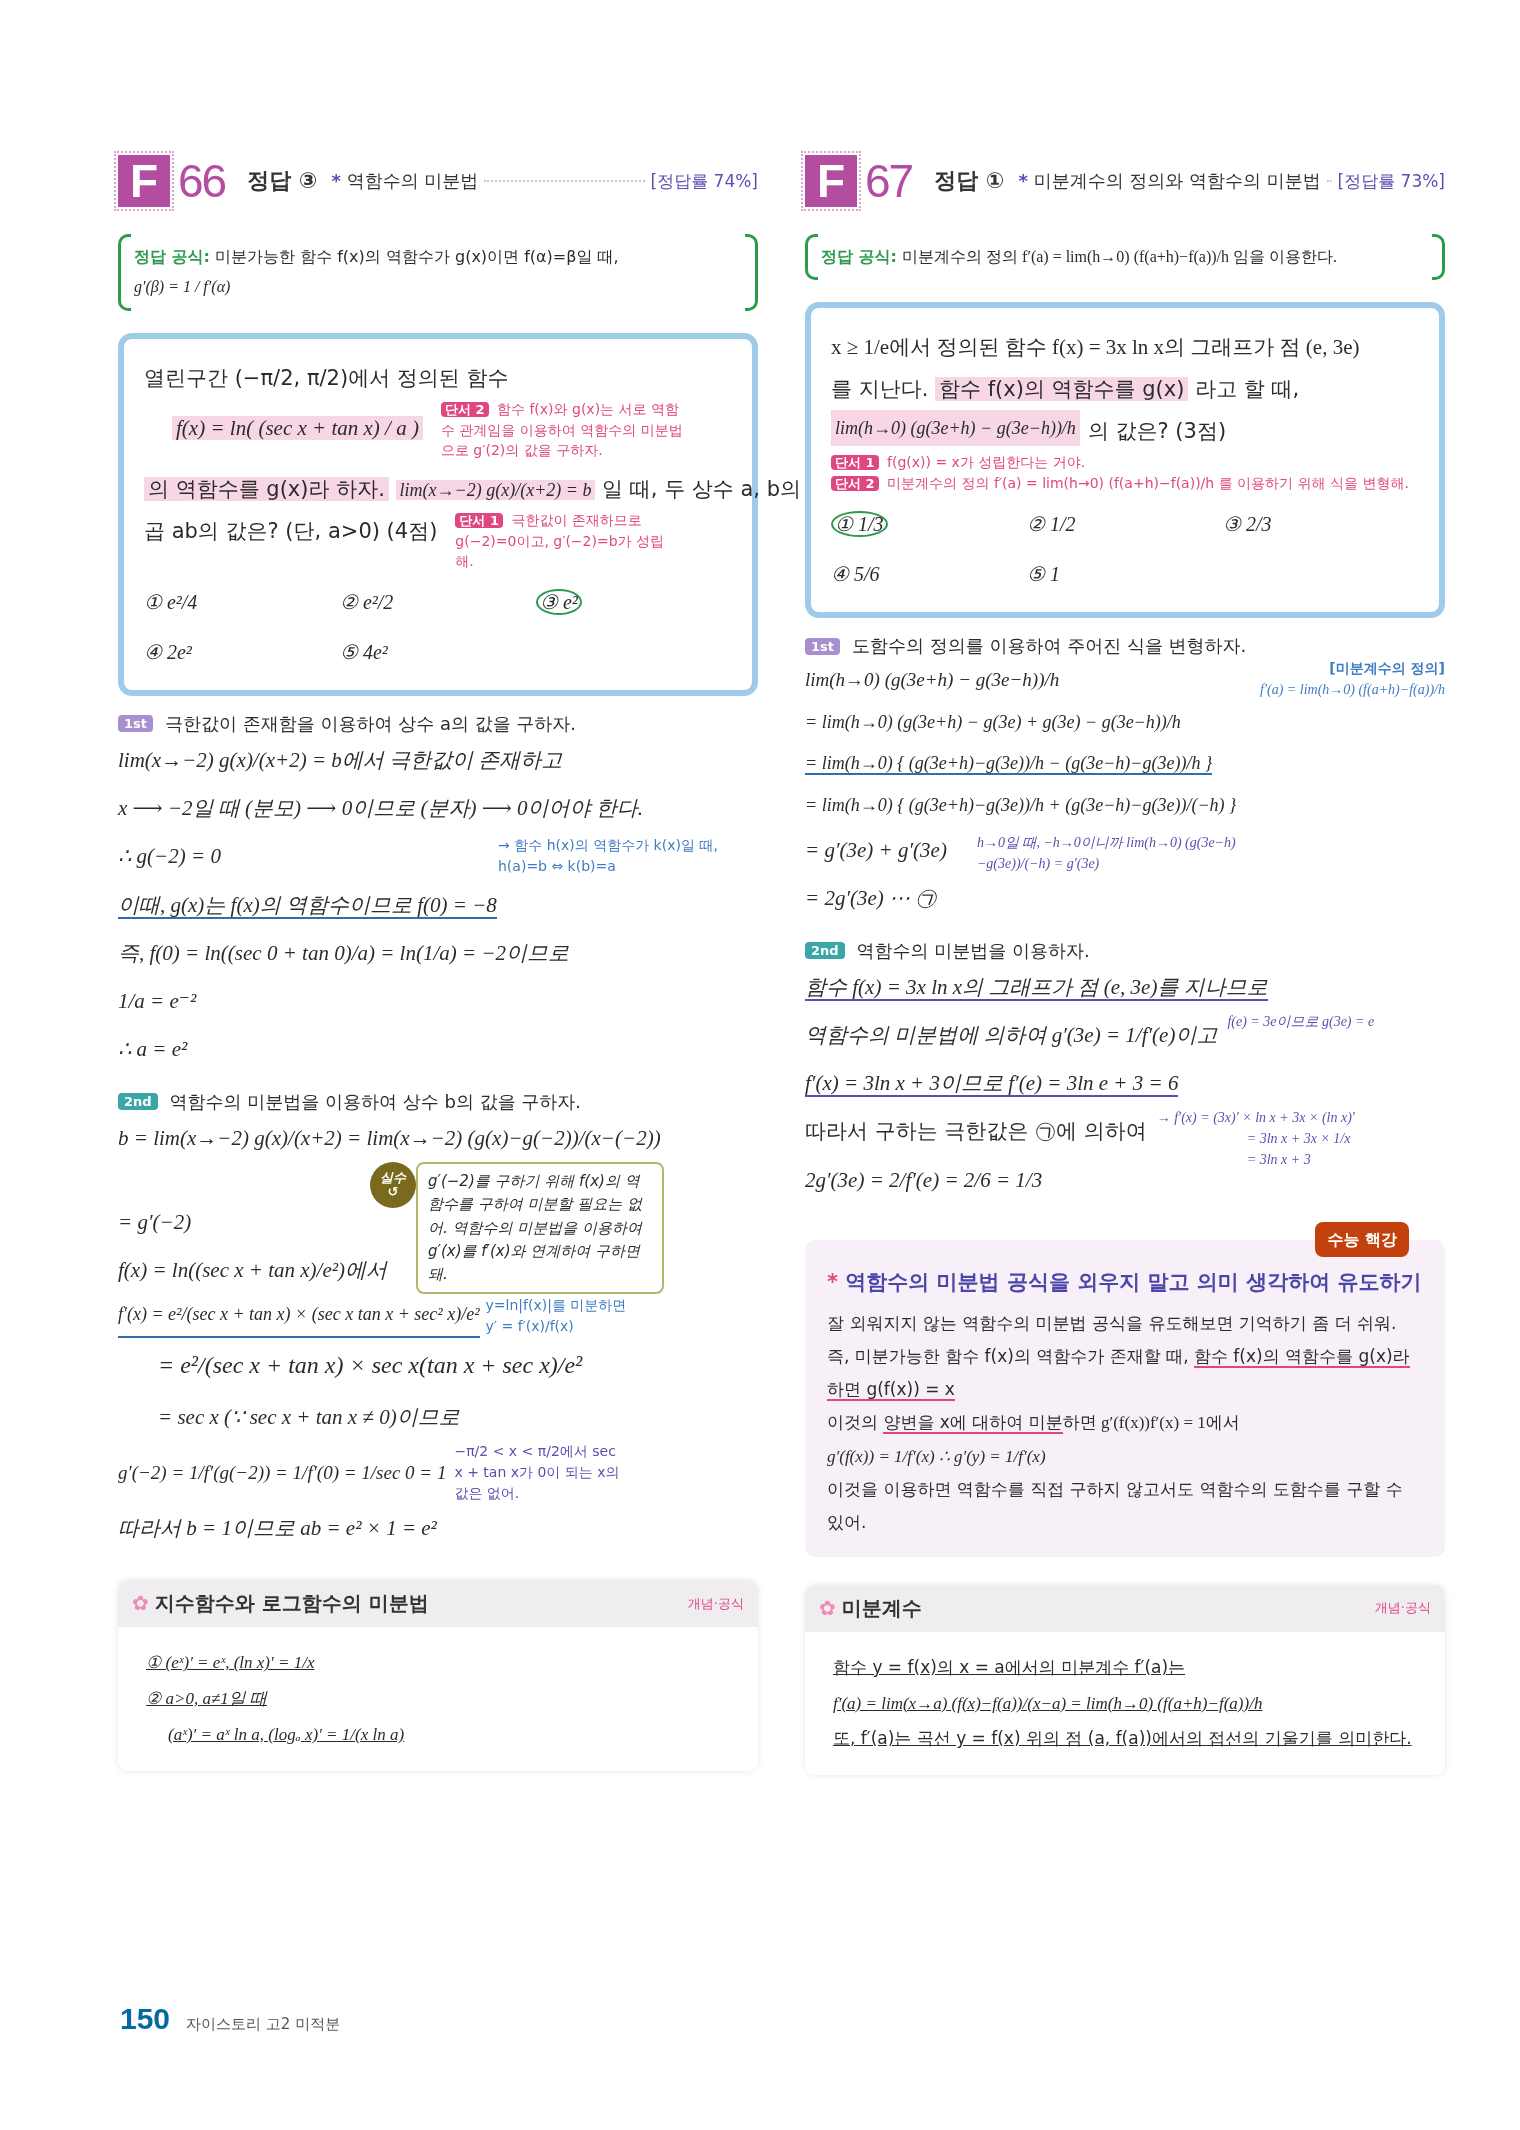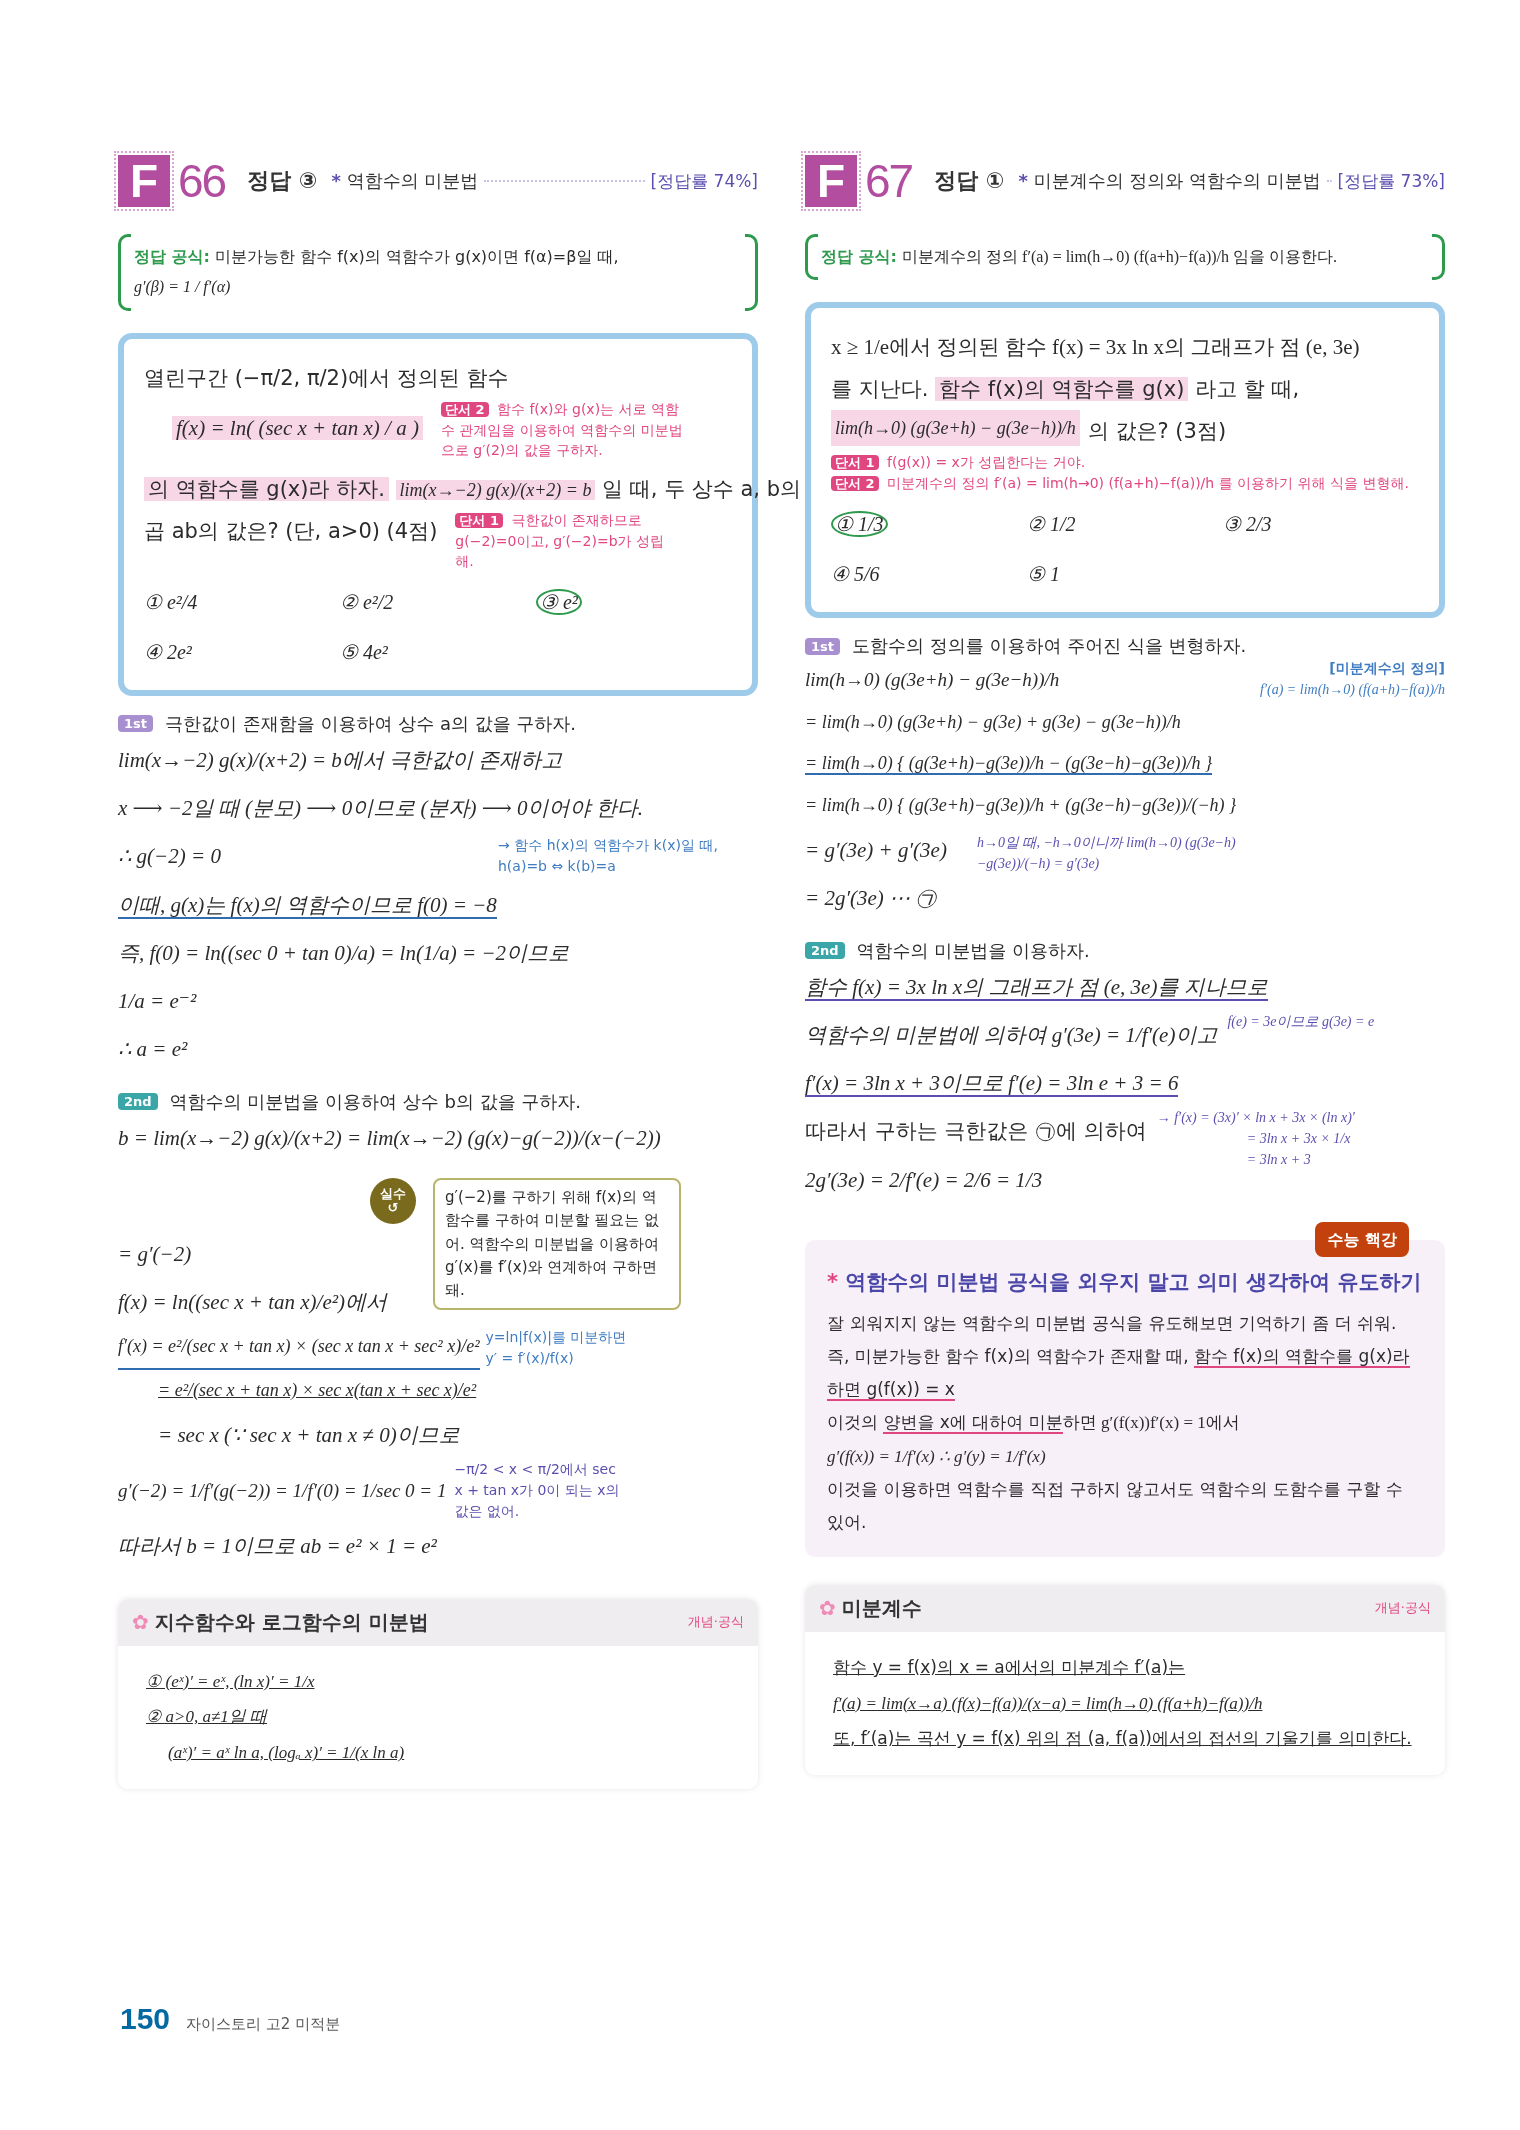--- a/index.html
+++ b/index.html
@@ -40,21 +40,21 @@
   .step .tag { color: #fff; font-weight: bold; font-size: 13px; border-radius: 4px; padding: 1px 6px; margin-right: 12px; }
   .tag1 { background: #a88fcf; }
   .tag2 { background: #3aa6a8; }
   .line { font-size: 21px; line-height: 2.3; white-space: nowrap; }
   .note { color: #3f7cc2; font-size: 14px; line-height: 1.5; }
   .note.purple { color: #5a4fb0; }
   .uline-blue { border-bottom: 2px solid #2f6db0; }
   .uline-purple { border-bottom: 2px solid #5a4fb0; }
   .uline-pink { border-bottom: 2px solid #e0467f; }
 
-  .mistake { display:flex; align-items:flex-start; gap: 17px; margin: 16px 0; }
+  .mistake { display:flex; align-items:flex-start; gap: 0; margin: 0 0; font-style: italic; }
   .mistake-badge { width: 46px; height: 46px; border-radius: 50%; background: #7a6a1e; color: #fff; font-size: 13px; font-weight: bold; display:flex; align-items:center; justify-content:center; flex-direction:column; line-height:1.1; }
   .mistake-box { border: 2px solid #b8b56a; border-radius: 8px; padding: 6px 10px; font-size: 15px; line-height: 1.55; width: 248px; background: #fff; }
 
   
   .concept { margin-top: 28px; border-radius: 10px; box-shadow: 0 0 6px #e6e6e6; }
   .concept-head { background: #efedf0; padding: 10px 14px; display:flex; justify-content:space-between; align-items:center; border-radius: 10px 10px 0 0; }
   .concept-title { font-size: 20px; font-weight: bold; color: #333; }
   .concept-title .flower { color: #f08ab6; margin-right: 6px; }
   .concept-tag { font-size: 13px; color: #e0467f; }
   .concept-body { padding: 18px 28px; font-size: 17px; line-height: 2.1; background: #fff; border-radius: 0 0 10px 10px; text-decoration: underline; }
@@ -153,21 +153,21 @@
         <span>실수</span>
         <span>↺</span>
       </div>
       <div class="mistake-box">g′(−2)를 구하기 위해 f(x)의 역함수를 구하여 미분할 필요는 없어. 역함수의 미분법을 이용하여 g′(x)를 f′(x)와 연계하여 구하면 돼.</div>
     </div>
   </div>
   <div style="display:flex; gap:6px; align-items:center;">
     <div class="line math uline-blue" style="font-size:18px;font-family:Liberation Serif, serif;">f′(x) = e²/(sec x + tan x) × (sec x tan x + sec² x)/e²</div>
     <div class="note" style="width:150px;">y=ln|f(x)|를 미분하면 y′ = f′(x)/f(x)</div>
   </div>
-  <div class="line math" style="padding-left:40px; font-size:18px;text-decoration:underline;">= e²/(sec x + tan x) × sec x(tan x + sec x)/e²</div>
+  <div class="line math" style="padding-left:40px; font-size:24px;">= e²/(sec x + tan x) × sec x(tan x + sec x)/e²</div>
   <div class="line math" style="padding-left:40px;">= sec x (∵ sec x + tan x ≠ 0)이므로</div>
   <div style="display:flex; gap:8px; align-items:center;">
     <div class="line math" style="font-size:19px;">g′(−2) = 1/f′(g(−2)) = 1/f′(0) = 1/sec 0 = 1</div>
     <div class="note purple" style="width:170px;">−π/2 &lt; x &lt; π/2에서 sec x + tan x가 0이 되는 x의 값은 없어.</div>
   </div>
   <div class="line math">따라서 b = 1이므로 ab = e² × 1 = e²</div>
 
   <div class="concept">
     <div class="concept-head">
       <div class="concept-title"><span class="flower">✿</span><span>지수함수와 로그함수의 미분법</span></div>

